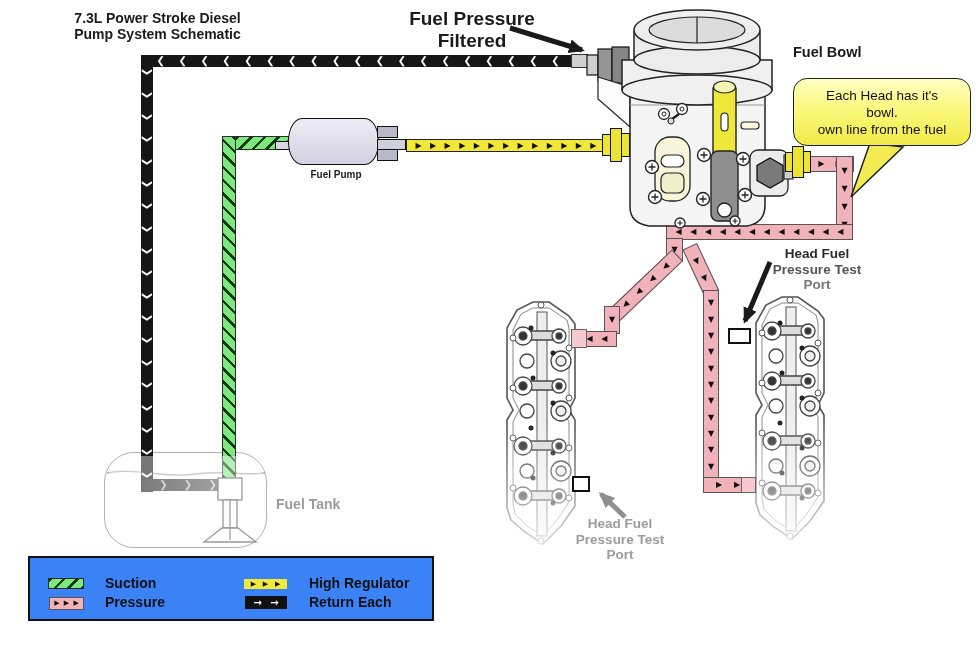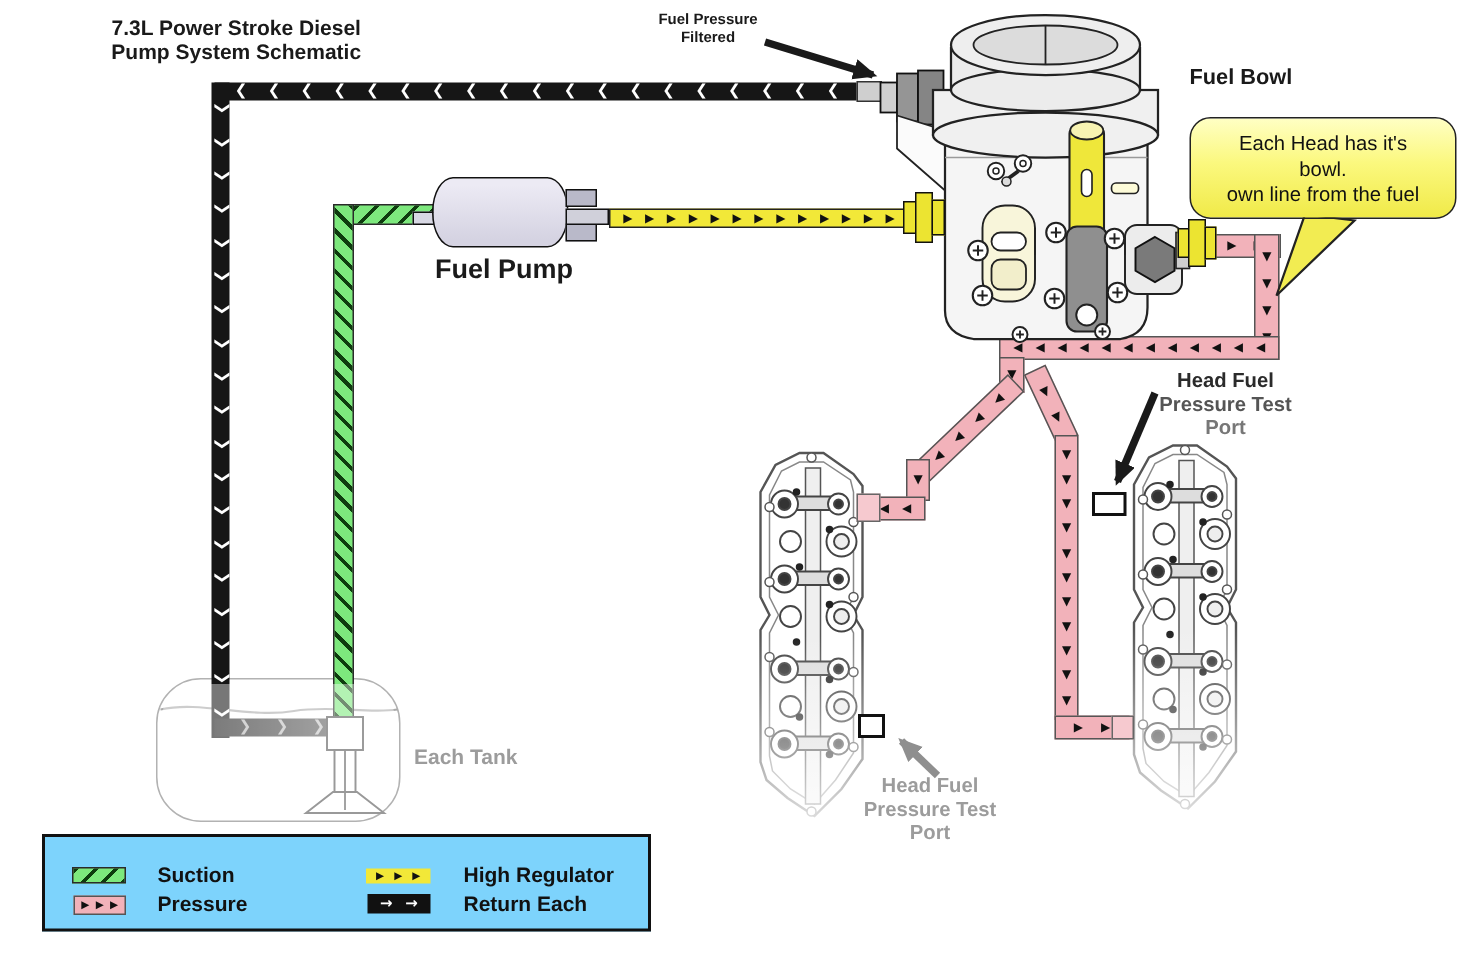--- a/index.html
+++ b/index.html
@@ -41,21 +41,21 @@
   
   .bubble{position:absolute;left:793px;top:78px;width:178px;height:68px;box-sizing:border-box;
           border:1.6px solid #222;border-radius:14px;
           background:linear-gradient(180deg,#ffffc4 0%,#fbf87e 45%,#f0ea48 100%);
           display:flex;flex-direction:column;justify-content:center;
           font-size:13.5px;color:#111;text-align:center;line-height:17px;}
   
   .port{position:absolute;background:#fff;border:2px solid #111;box-sizing:border-box;}
   
   .legendbox{position:absolute;left:28px;top:556px;width:406px;height:65px;
-             border:2.5px solid #111;background:#7dd3fc;box-sizing:border-box;}
+             border:2.5px solid #111;background:#3b82f6;box-sizing:border-box;}
   .legendbox .sw{position:absolute;display:flex;align-items:center;justify-content:space-evenly;box-sizing:border-box;}
   .legendbox .sw span{line-height:1;font-family:"DejaVu Sans",sans-serif;}
   .legendbox .lab{position:absolute;font-weight:bold;font-size:14px;color:#111;white-space:nowrap;}
   svg{display:block;}
 </style>
 </head>
 <body>
 
 <div id="canvas">
 
@@ -380,30 +380,30 @@
     <line x1="510" y1="28" x2="582" y2="50" stroke="#1a1a1a" stroke-width="5" marker-end="url(#ahB)"></line>
     <line x1="770" y1="262" x2="745" y2="321" stroke="#1a1a1a" stroke-width="5" marker-end="url(#ahB)"></line>
     <line x1="625" y1="517" x2="601" y2="494" stroke="#8f8f8f" stroke-width="5" marker-end="url(#ahG)"></line>
   </svg>
 
   <div class="abs lbl" style="left:40px;top:10px;width:235px;font-size:14px">
     <div>7.3L Power Stroke Diesel</div>
     <div>Pump System Schematic</div>
   </div>
 
-  <div class="abs lbl" style="left:406px;top:8px;width:132px;font-size:10px">
+  <div class="abs lbl" style="left:406px;top:8px;width:132px;font-size:19px">
     <div>Fuel Pressure</div>
     <div>Filtered</div>
   </div>
 
   <div class="abs lbl" style="left:793px;top:44px;width:90px;font-size:14.5px;text-align:left">Fuel Bowl</div>
 
-  <div class="abs lbl" style="left:288px;top:169px;width:96px;font-size:18px">Fuel Pump</div>
-
-  <div class="abs lbl gray" style="left:276px;top:496px;width:90px;font-size:14px;text-align:left">Each Tank</div>
+  <div class="abs lbl" style="left:288px;top:169px;width:96px;font-size:10px">Fuel Pump</div>
+
+  <div class="abs lbl gray" style="left:276px;top:496px;width:90px;font-size:14px;text-align:left">Fuel Tank</div>
 
   <div class="abs lbl" style="left:750px;top:246px;width:134px;font-size:13.5px;color:#2b2b2b">
     <div>Head Fuel</div>
     <div style="color:#555">Pressure Test</div>
     <div style="color:#777">Port</div>
   </div>
 
   <div class="abs lbl gray" style="left:558px;top:516px;width:124px;font-size:13.5px">
     <div>Head Fuel</div>
     <div>Pressure Test</div>

